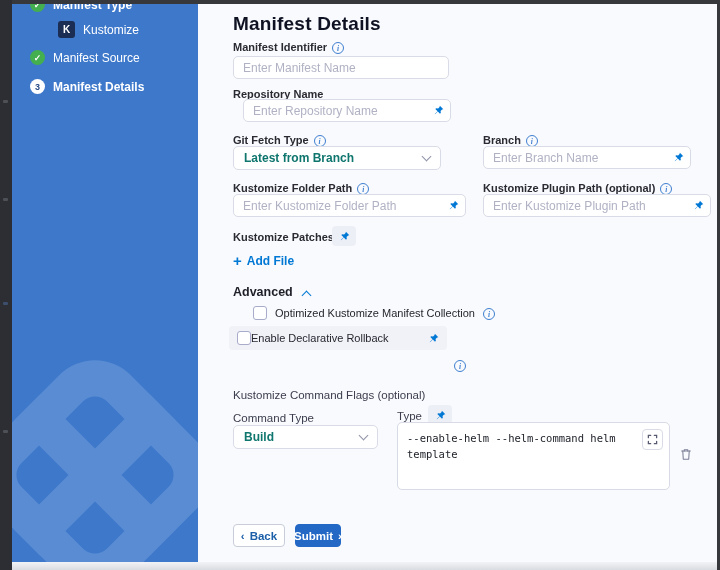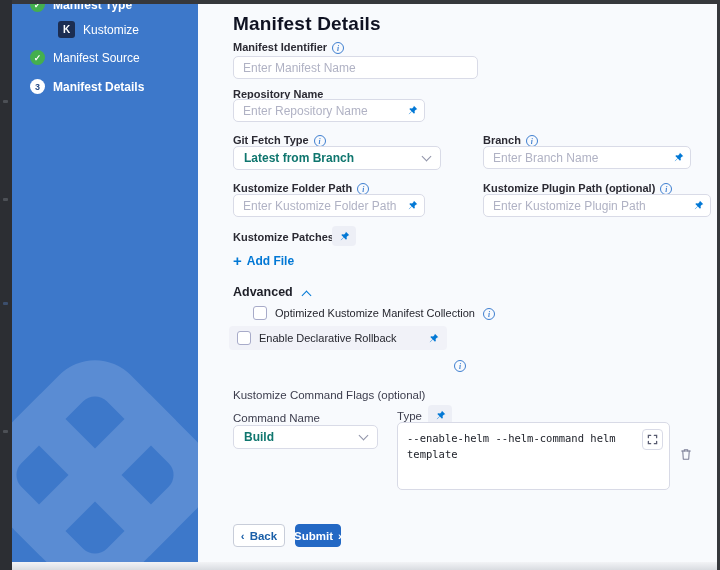--- a/index.html
+++ b/index.html
@@ -46,21 +46,21 @@
   .pinbtn{position:absolute;width:24px;height:20px;background:#edeff6;border:none;border-radius:4px;
           display:flex;align-items:center;justify-content:center;cursor:pointer;padding:0;}
   .pinbtn svg{width:11px;height:11px;}
   .addfile{position:absolute;color:#0278d5;font-size:12px;font-weight:600;display:flex;align-items:center;gap:5px;cursor:pointer;}
   .addfile .plus{font-size:15px;font-weight:600;line-height:12px;}
   .advanced{position:absolute;font-size:12.5px;font-weight:700;color:#1d1e27;cursor:pointer;}
   .cbox{width:14px;height:14px;box-sizing:border-box;border:1px solid #a8abc9;border-radius:3px;background:#fff;
         flex:0 0 14px;cursor:pointer;}
   .cbrow{position:absolute;display:flex;align-items:center;gap:8px;font-size:11px;color:#26272f;font-weight:500;padding-left:20px;}
   .grayrow{position:absolute;width:218px;height:24px;background:#f1f2f8;border-radius:4px;
-           display:flex;align-items:center;gap:8px;padding:0 8px;box-sizing:border-box;
+           display:flex;align-items:center;padding:0 8px;box-sizing:border-box;
            font-size:11px;color:#26272f;font-weight:500;}
   .grayrow svg{margin-left:auto;width:11px;height:11px;flex:0 0 11px;}
   .sectionlabel{position:absolute;font-size:11.5px;font-weight:500;color:#3c3d4d;}
   .ta-wrap{position:absolute;}
   .flag-ta{width:100%;height:100%;box-sizing:border-box;border:1px solid #d8dae6;border-radius:5px;background:#fff;
            padding:8px 32px 8px 9px;font-family:"DejaVu Sans Mono",monospace;font-size:10.5px;color:#20232b;
            resize:none;outline:none;line-height:1.5;}
   .expandbtn{position:absolute;right:7px;top:7px;width:21px;height:21px;background:#fff;border:1px solid #d9dbe7;
              border-radius:4px;display:flex;align-items:center;justify-content:center;cursor:pointer;padding:0;}
   .trash{position:absolute;cursor:pointer;}
@@ -117,28 +117,28 @@
   </aside>
 
   <main class="content">
 
     <h1 class="title">Manifest Details</h1>
 
     <div class="flabel" style="left:35px;top:37px">
       <span>Manifest Identifier</span>
       <span class="info">i</span>
     </div>
-    <div class="inwrap" style="left:35px;top:52px;width:245px">
+    <div class="inwrap" style="left:35px;top:52px;width:216px">
       <input class="tinput" style="padding-right: 9px;" placeholder="Enter Manifest Name">
     </div>
 
     <div class="flabel" style="left:35px;top:84px">
       <span>Repository Name</span>
     </div>
-    <div class="inwrap" style="left:35px;top:95px;width:192px">
+    <div class="inwrap" style="left:45px;top:95px;width:208px">
       <input class="tinput" placeholder="Enter Repository Name" style="">
       <svg class="pin" viewBox="0 0 16 16">
         <path d="M10 1 L15 6 L13.2 6.4 L11 8.6 L11.4 11.4 L10.2 12.6 L7 9.4 L3.4 13 L2.4 13.6 L3 12.6 L6.6 9 L3.4 5.8 L4.6 4.6 L7.4 5 L9.6 2.8 Z" fill="#0278d5"></path>
       </svg>
     </div>
 
     <div class="flabel" style="left:35px;top:130px">
       <span>Git Fetch Type</span>
       <span class="info">i</span>
     </div>
@@ -155,21 +155,21 @@
       <input class="tinput" placeholder="Enter Branch Name" style="">
       <svg class="pin" viewBox="0 0 16 16">
         <path d="M10 1 L15 6 L13.2 6.4 L11 8.6 L11.4 11.4 L10.2 12.6 L7 9.4 L3.4 13 L2.4 13.6 L3 12.6 L6.6 9 L3.4 5.8 L4.6 4.6 L7.4 5 L9.6 2.8 Z" fill="#0278d5"></path>
       </svg>
     </div>
 
     <div class="flabel" style="left:35px;top:178px">
       <span>Kustomize Folder Path</span>
       <span class="info">i</span>
     </div>
-    <div class="inwrap" style="left:35px;top:190px;width:192px">
+    <div class="inwrap" style="left:35px;top:190px;width:233px">
       <input class="tinput" placeholder="Enter Kustomize Folder Path" style="">
       <svg class="pin" viewBox="0 0 16 16">
         <path d="M10 1 L15 6 L13.2 6.4 L11 8.6 L11.4 11.4 L10.2 12.6 L7 9.4 L3.4 13 L2.4 13.6 L3 12.6 L6.6 9 L3.4 5.8 L4.6 4.6 L7.4 5 L9.6 2.8 Z" fill="#0278d5"></path>
       </svg>
     </div>
 
     <div class="flabel" style="left:285px;top:178px">
       <span>Kustomize Plugin Path (optional)</span>
       <span class="info">i</span>
     </div>
@@ -210,21 +210,21 @@
       <svg viewBox="0 0 16 16">
         <path d="M10 1 L15 6 L13.2 6.4 L11 8.6 L11.4 11.4 L10.2 12.6 L7 9.4 L3.4 13 L2.4 13.6 L3 12.6 L6.6 9 L3.4 5.8 L4.6 4.6 L7.4 5 L9.6 2.8 Z" fill="#0278d5"></path>
       </svg>
     </div>
 
     <span class="info" style="position:absolute;left:256px;top:356px;margin:0">i</span>
 
     <div class="sectionlabel" style="left:35px;top:385px">Kustomize Command Flags (optional)</div>
 
     <div class="flabel" style="left:35px;top:408px;font-weight:500;font-size:11.5px;color:#3c3d4d">
-      <span>Command Name</span>
+      <span>Command Type</span>
     </div>
     <div class="select" style="left:35px;top:421px;width:145px">
       <span class="val">Build</span>
       <span class="chev"></span>
     </div>
 
     <div class="flabel" style="left:199px;top:406px;font-weight:500;font-size:11.5px;color:#3c3d4d">
       <span>Type</span>
     </div>
     <button class="pinbtn" style="left:230px;top:401px">

